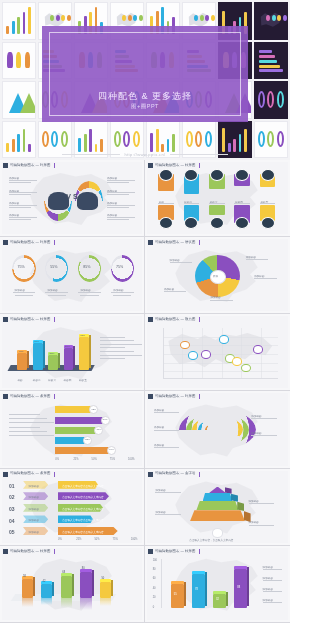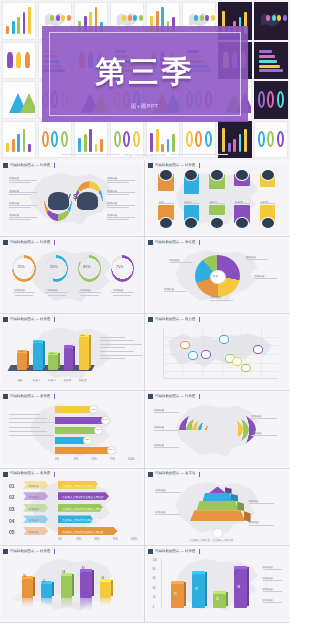--- a/index.html
+++ b/index.html
@@ -281,21 +281,21 @@
         </div>
         <div class="mcell">
           <div class="mdot" style="left:8%;top:26%;width:22%;height:46%;border-color:#2eafe0;"></div>
           <div class="mdot" style="left:38%;top:26%;width:22%;height:46%;border-color:#9bc75a;"></div>
           <div class="mdot" style="left:68%;top:26%;width:22%;height:46%;border-color:#8a4fbf;"></div>
         </div>
       </div>
 
     <div class="banner">
       <div class="banner-inner"></div>
-      <div class="t2">第三季</div>
+      <div class="t3">四种配色  &amp;  更多选择</div>
       <div class="t4">图+圈PPT</div>
     </div>
 
     <div class="hero-url">http://www.pptx.cn/</div>
   </div>
 
   <div class="grid" id="grid">
       <div class="slide">
         <div class="inner">
           <div class="map-cn"></div>

